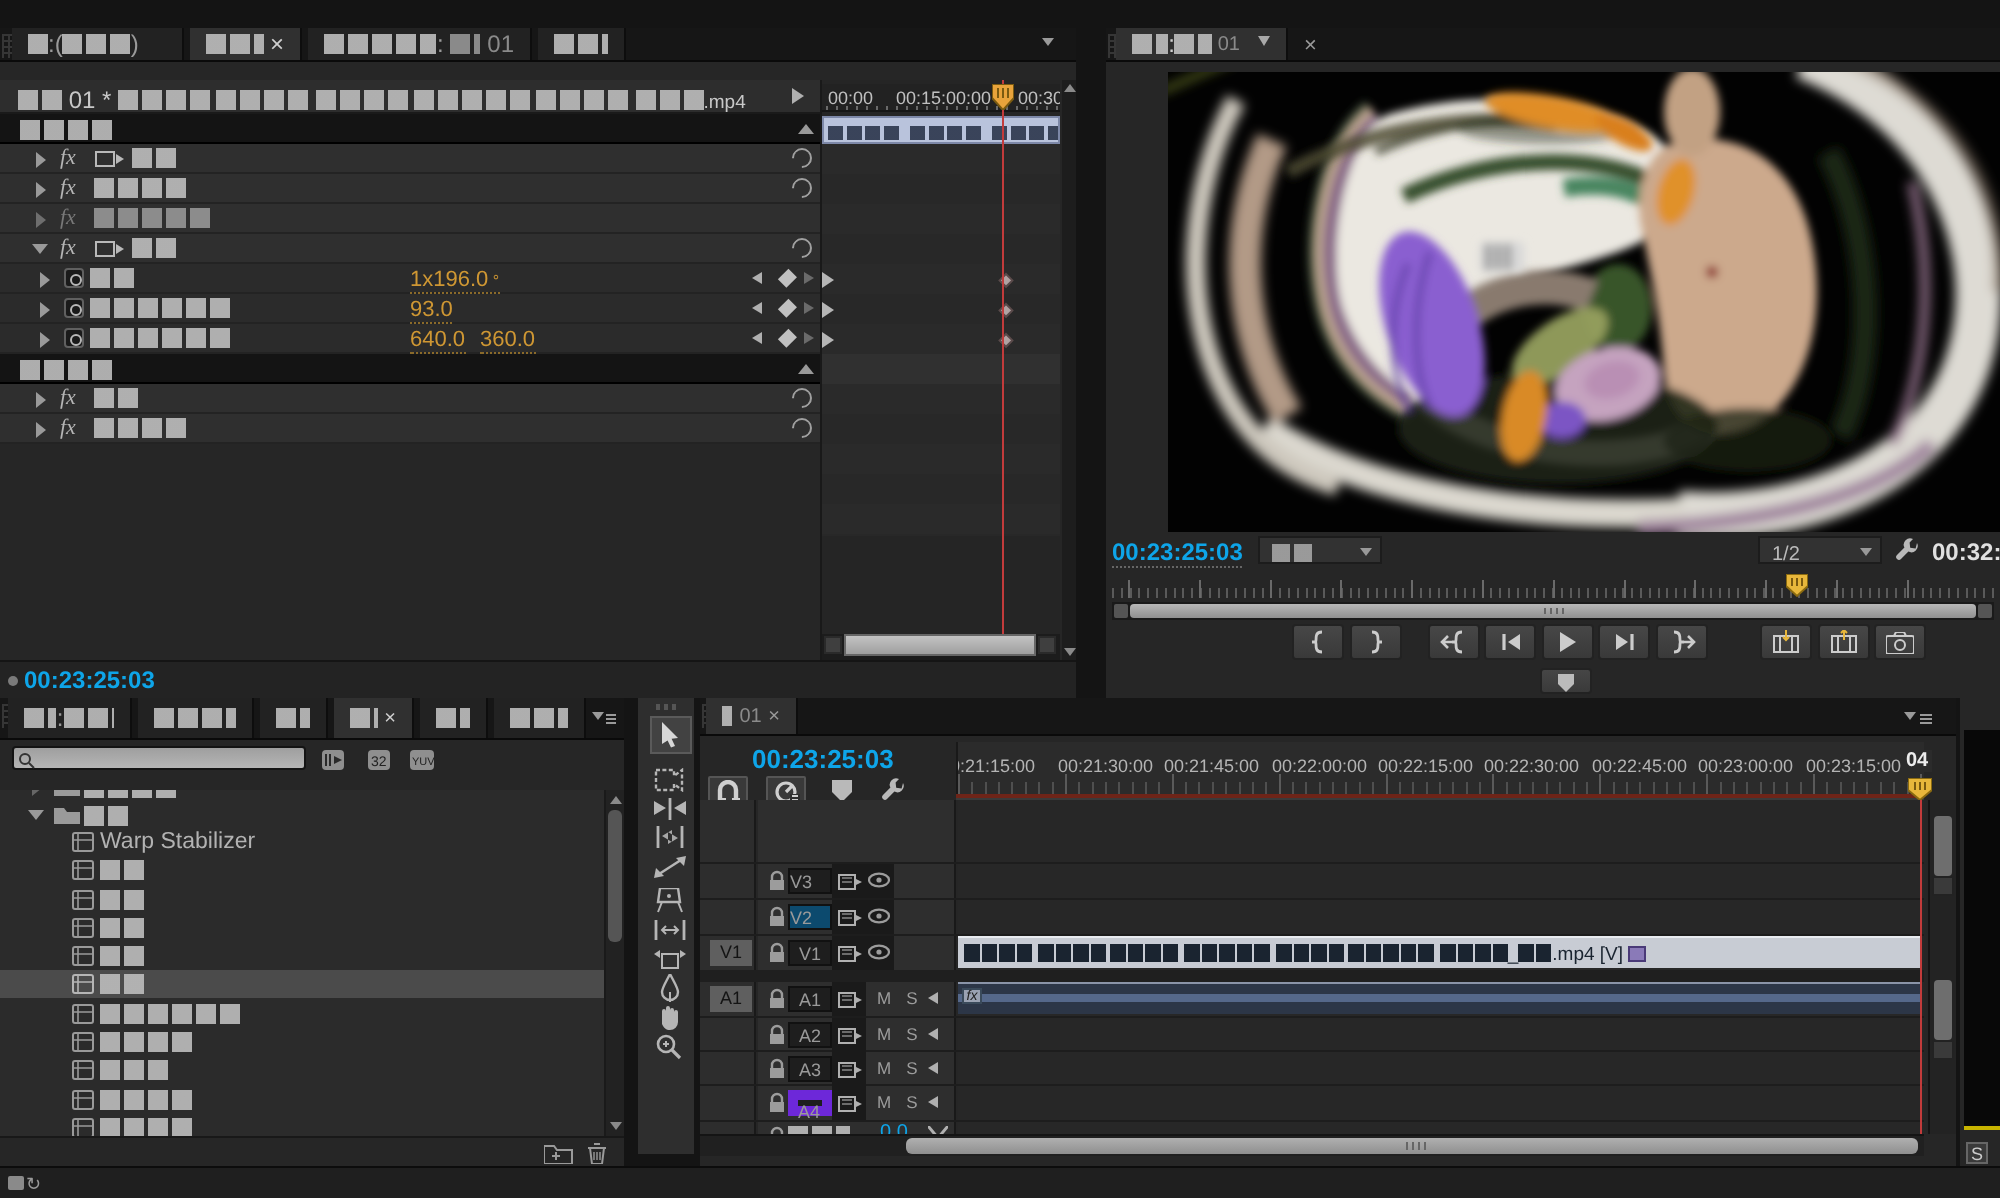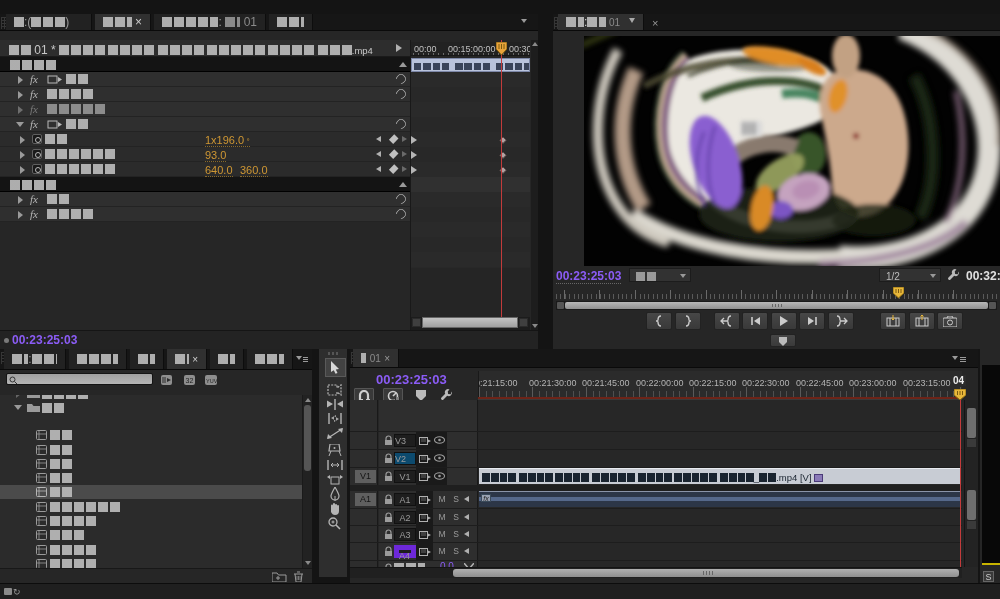--- a/index.html
+++ b/index.html
@@ -3,21 +3,21 @@
 *{margin:0;padding:0;box-sizing:border-box}
 html,body{width:1000px;height:599px;overflow:hidden;background:#111;font-family:"Liberation Sans",sans-serif}
 #app{position:absolute;inset:0;width:1000px;height:599px;background:#141414;font-size:12px;color:#c2c2c2}
 .abs{position:absolute}
 .z{display:inline-block;height:10px;vertical-align:-1px;background:repeating-linear-gradient(90deg,rgba(185,185,185,.93) 0 10px,transparent 10px 12px)}
 .zdim{background:repeating-linear-gradient(90deg,#8a8a8a 0 10px,transparent 10px 12px)}
 .gray{color:#8a8a8a}
 .tabbar{background:#161616;border-bottom:1px solid #0a0a0a}
 .tab{position:absolute;top:0;height:100%;display:flex;align-items:center;padding:0 8px;background:#222;color:#9a9a9a;border-right:1px solid #0d0d0d}
 .tab.on{background:#303030;color:#cfcfcf}
-.orange{color:#8b5cf6}
+.orange{color:#0ea5e9}
 .panel{position:absolute;background:#282828}
 
 .ecrow{position:absolute;left:0;width:410px;height:15px;background:#2f2f2f;border-bottom:1px solid #232323}
 .ecrow.sub{background:#2b2b2b}
 .tri{position:absolute;left:18px;top:4px;border:4px solid transparent;border-left:5px solid #9a9a9a;border-right:0}
 .trid{position:absolute;left:16px;top:5px;border:4px solid transparent;border-top:5px solid #9a9a9a;border-bottom:0}
 .fx{position:absolute;left:30px;top:1px;font-family:"Liberation Serif",serif;font-style:italic;font-size:11px;color:#b5b5b5}
 .rst{position:absolute;left:396px;top:2px;width:10px;height:10px;border:1.5px solid #a0a0a0;border-radius:50%;border-left-color:transparent;transform:rotate(-45deg)}
 .sw{position:absolute;left:32px;top:2px;width:10px;height:10px;background:#1a1a1a;border:1px solid #606060;border-radius:2px}
 .sw:after{content:"";position:absolute;left:2px;top:2px;width:4px;height:4px;border:1px solid #b8b8b8;border-radius:50%}
@@ -411,20 +411,27 @@
             </svg>
             <span class="z" style="position:absolute;left:42px;top:3px;width:46px"></span>
           </div>
   <div class="trow" style="top:5px">
             <span class="tfoldd"></span>
             <svg class="ticon" width="13" height="10">
               <path d="M0 2h5l1.5 2H13v6H0z" fill="#9a9a9a"></path>
             </svg>
             <span class="z" style="position:absolute;left:42px;top:3px;width:22px"></span>
           </div>
+  <div class="trow" style="top:19px">
+            <svg class="eicon" width="11" height="10">
+              <rect x="0.5" y="0.5" width="10" height="9" rx="1" fill="none" stroke="#9a9a9a"></rect>
+              <path d="M3 0v10M0 4h11" stroke="#9a9a9a" stroke-width=".8"></path>
+            </svg>
+            <span style="position:absolute;left:50px;top:1px;color:#b2b2b2;font-size:11.5px">Warp Stabilizer</span>
+          </div>
   <div class="trow" style="top:33px">
             <svg class="eicon" width="11" height="10">
               <rect x="0.5" y="0.5" width="10" height="9" rx="1" fill="none" stroke="#9a9a9a"></rect>
               <path d="M3 0v10M0 4h11" stroke="#9a9a9a" stroke-width=".8"></path>
             </svg>
             <span class="z" style="position:absolute;left:50px;top:2px;width:22px"></span>
           </div>
   <div class="trow" style="top:48px">
             <svg class="eicon" width="11" height="10">
               <rect x="0.5" y="0.5" width="10" height="9" rx="1" fill="none" stroke="#9a9a9a"></rect>

